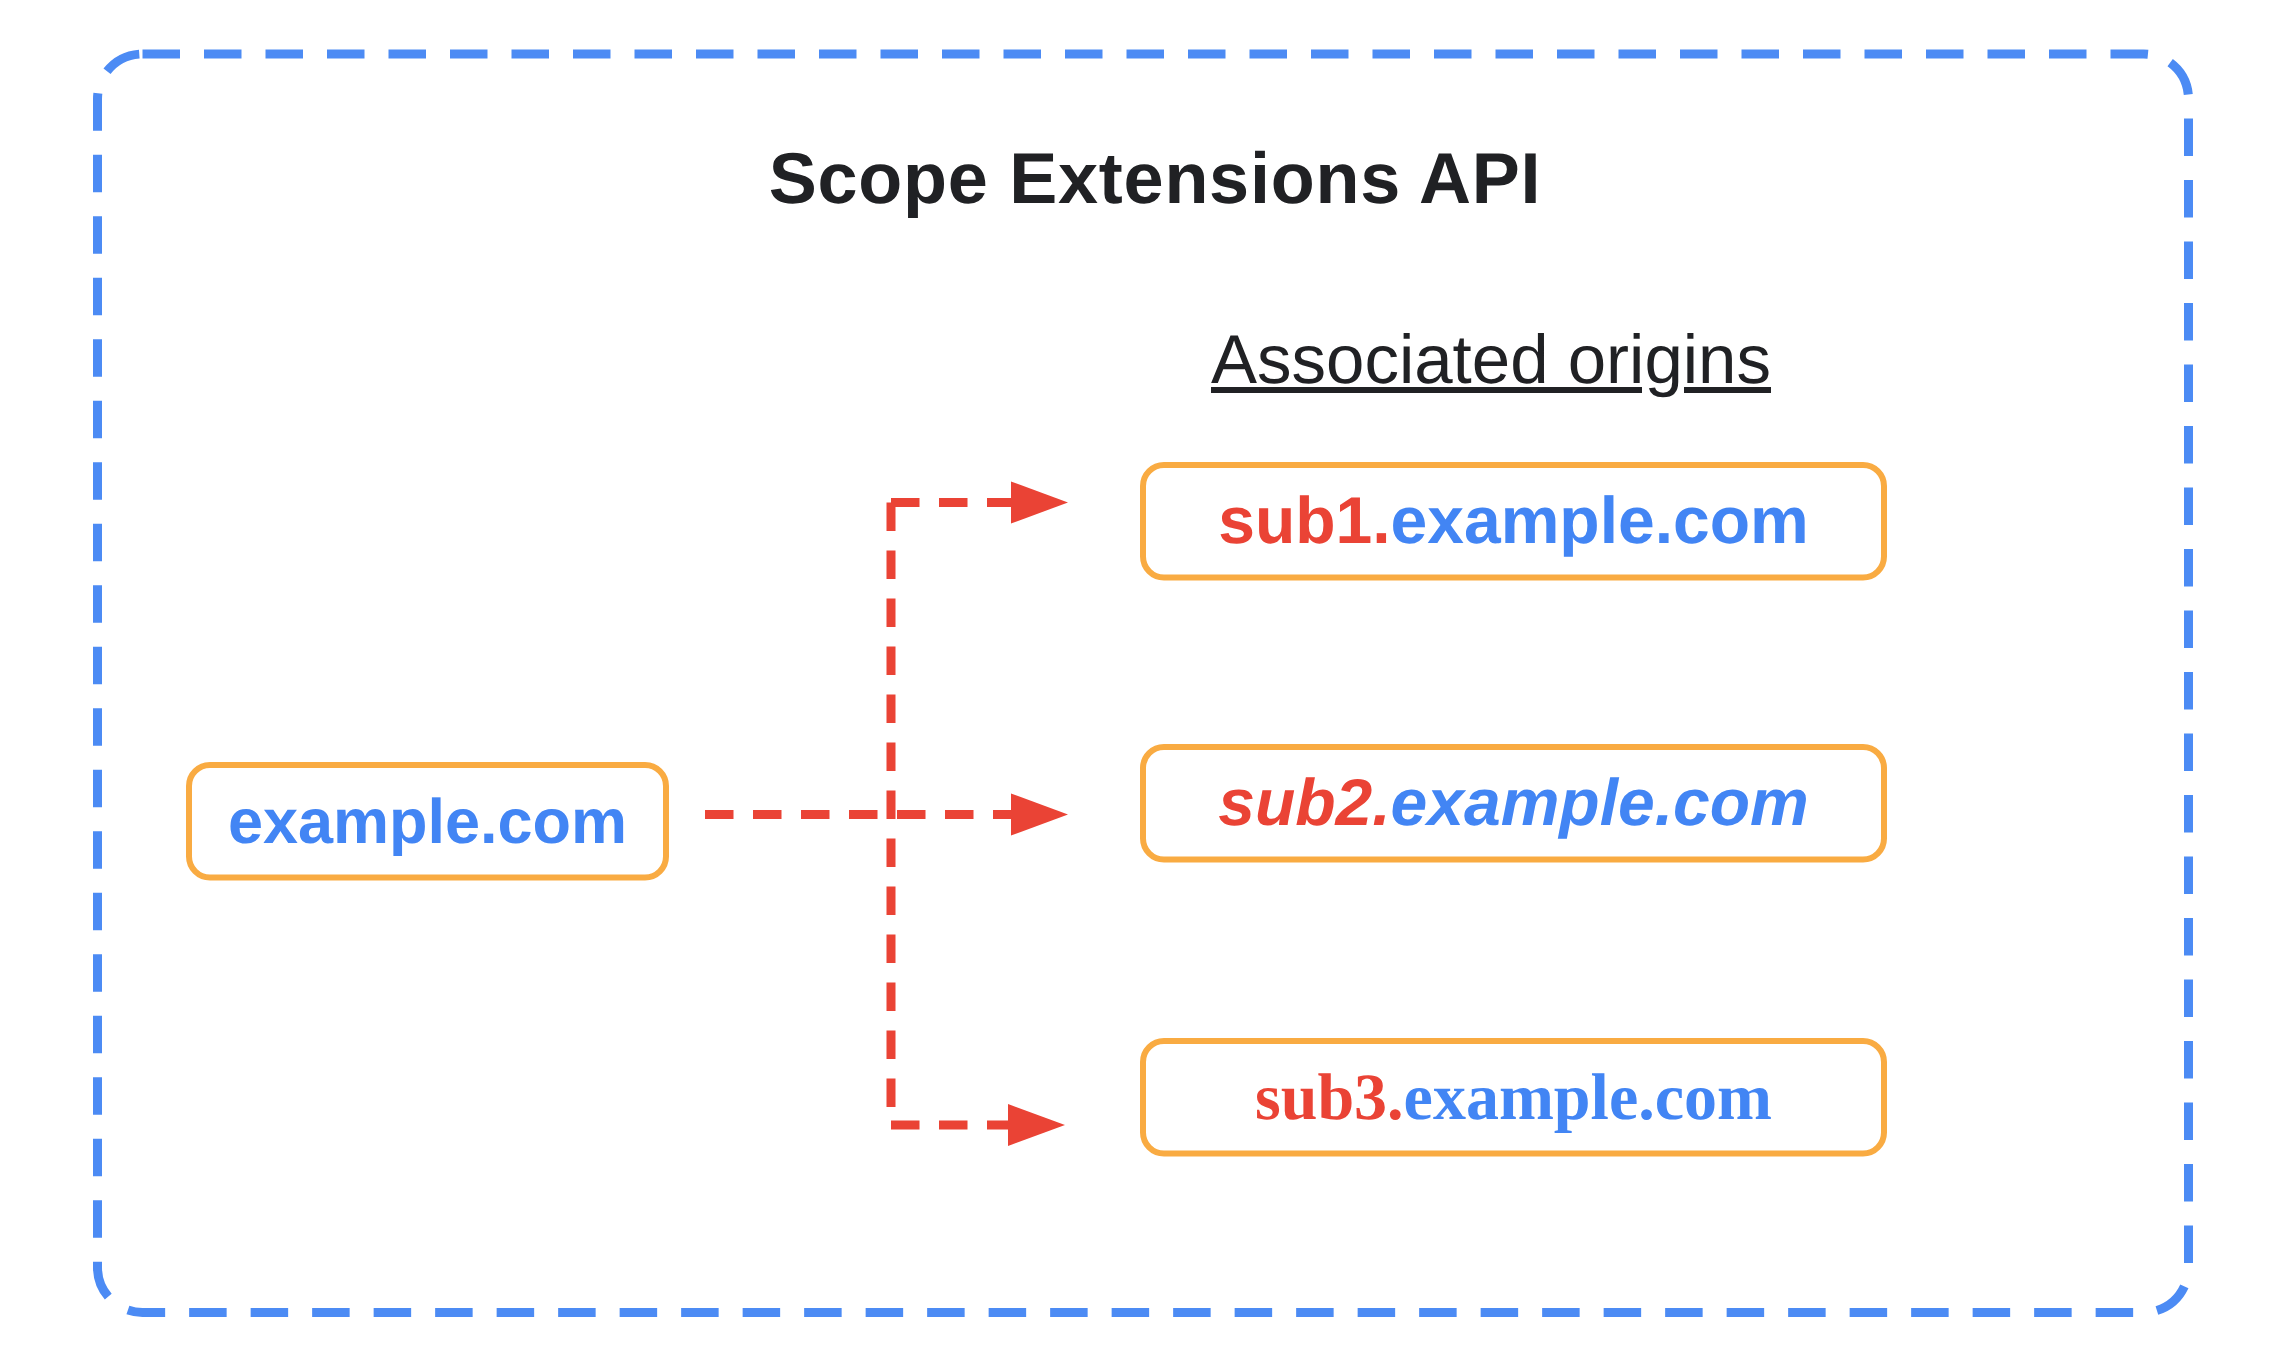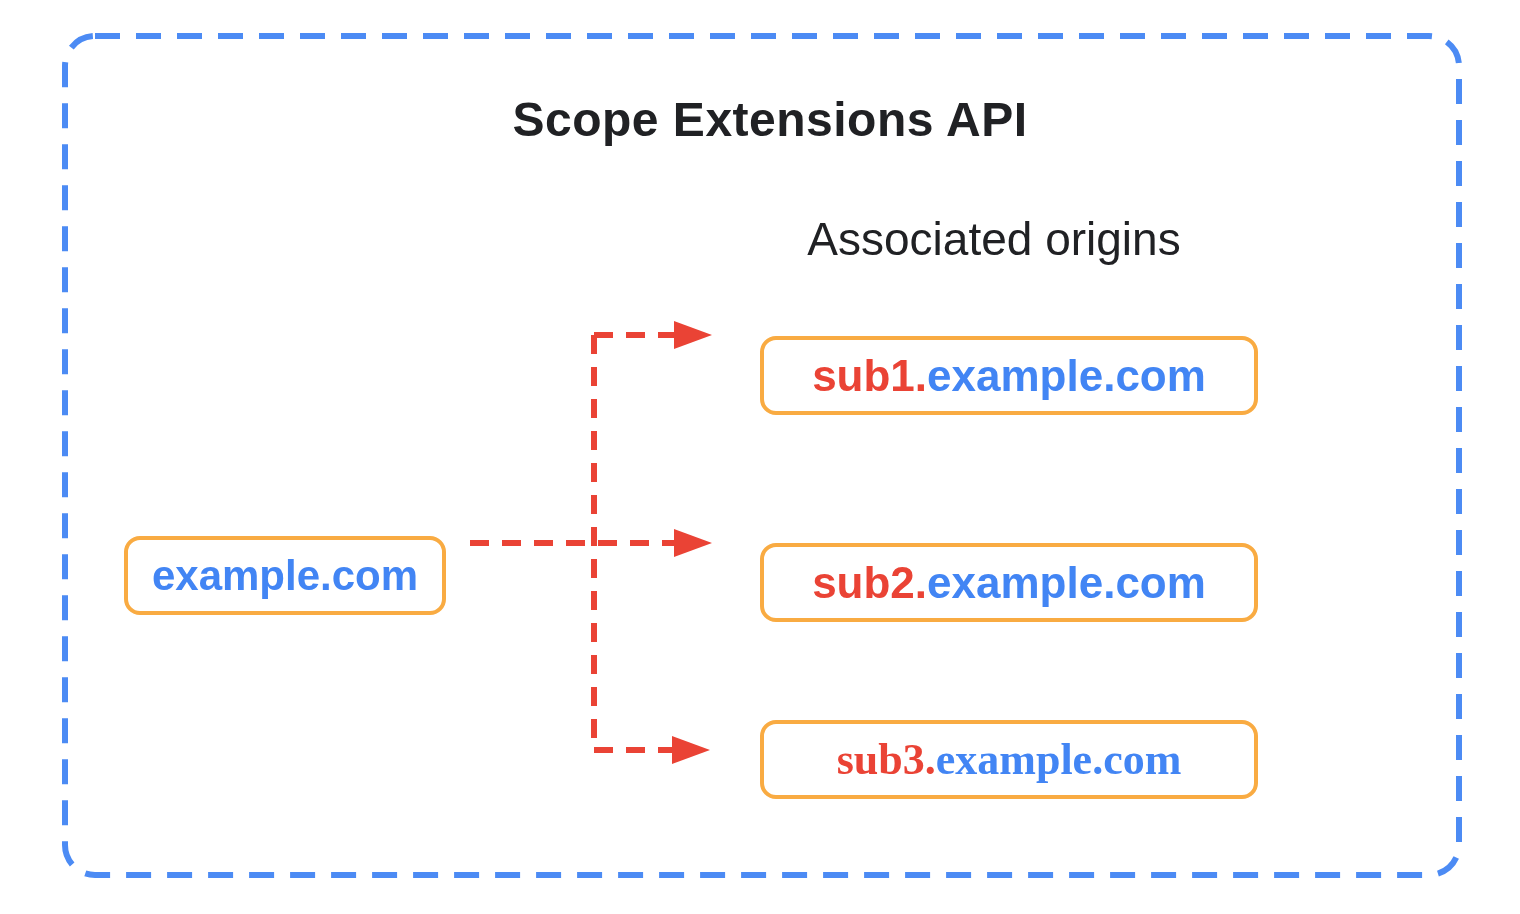--- a/index.html
+++ b/index.html
@@ -57,47 +57,46 @@
 
   .section-label {
     position: absolute;
     font-size: 46px;
     font-weight: 400;
     color: var(--text-black);
     text-align: center;
     white-space: nowrap;
   }
   .main-origin-label { left: 124px; width: 322px; top: 420px; }
-  .associated-label  { left: 745px; width: 498px; top: 212px; }
+  .associated-label  { left: 745px; width: 498px; top: 212px; text-decoration: underline; }
 
   .origin-box {
     position: absolute;
     background: #ffffff;
     border: 4px solid var(--box-orange);
     border-radius: 16px;
     display: flex;
     align-items: center;
     justify-content: center;
     font-weight: 700;
     white-space: nowrap;
-    margin-top: 28px;
   }
   .main-origin-box {
     left: 124px; top: 508px;
     width: 322px; height: 79px;
     font-size: 42px;
     color: var(--domain-blue);
   }
   .sub-box {
     left: 760px;
     width: 498px; height: 79px;
     font-size: 44px;
   }
   .sub-box-1 { top: 308px; }
-  .sub-box-2 { top: 515px; }
+  .sub-box-2 { top: 496px; font-style: italic; }
   .sub-box-3 { top: 692px; font-family: Liberation Serif, serif; }
   .sub-prefix { color: var(--subdomain-red); }
   .sub-suffix { color: var(--domain-blue); }
 </style>
 </head>
 <body>
 
 <div class="canvas">
 
   <svg class="arrows-layer" viewBox="0 0 1520 914" aria-hidden="true">

